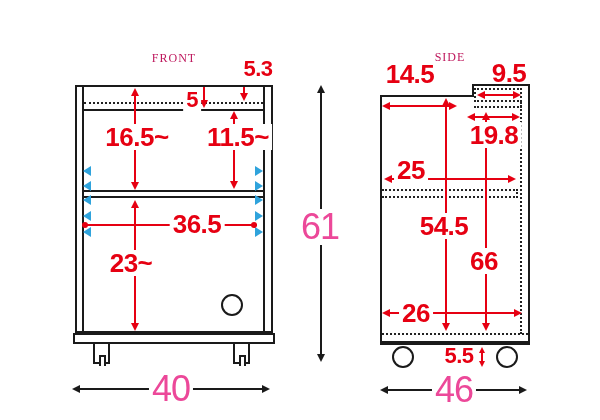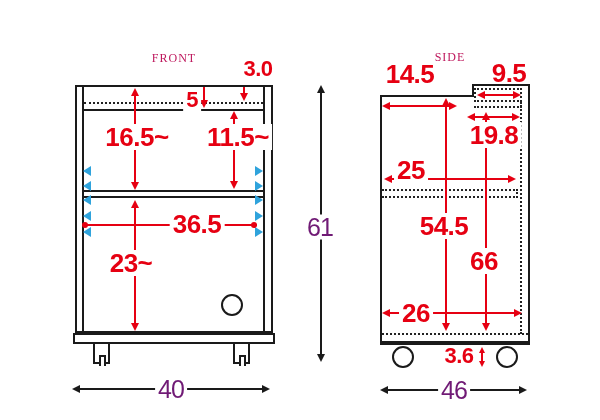--- a/index.html
+++ b/index.html
@@ -23,21 +23,21 @@
   .ah.sm.up{border-left:3px solid transparent;border-right:3px solid transparent;border-bottom:6px solid var(--c)}
   .ah.sm.dn{border-left:3px solid transparent;border-right:3px solid transparent;border-top:6px solid var(--c)}
   .pin-l{position:absolute;width:0;height:0;border-top:5px solid transparent;border-bottom:5px solid transparent;border-right:8px solid #2fa3dc}
   .pin-r{position:absolute;width:0;height:0;border-top:5px solid transparent;border-bottom:5px solid transparent;border-left:8px solid #2fa3dc}
   .leg{position:absolute;border:2px solid #1a1a1a;border-top:none;box-sizing:border-box;background:#fff}
   .notch{position:absolute;background:#fff;border:2px solid #1a1a1a;border-bottom:none;box-sizing:border-box}
   .lbl{position:absolute;transform:translate(-50%,-50%);font-weight:bold;color:#e60012;
        line-height:1;white-space:nowrap;letter-spacing:-0.5px}
   .big{font-size:26px}
   .small{font-size:22px}
-  .blk{color:#701a75;font-weight:normal;font-size:25px;letter-spacing:-1px}
+  .blk{color:#ec4899;font-weight:normal;font-size:36px;letter-spacing:-1px}
   .bg{background:#fff;padding:0 3px}
   .vtitle{position:absolute;transform:translate(-50%,-50%);font-family:"Liberation Serif",serif;
           font-size:12px;color:#be185d;letter-spacing:1px;line-height:1}
 </style>
 </head>
 <body>
 
 <div id="canvas">
 
   <div>
@@ -83,21 +83,21 @@
     <div class="rln" style="left:203px;top:87px;width:2px;height:14px"></div>
     <div class="ah dn" style="left:200px;top:100px"></div>
 
     <div class="rln" style="left:243px;top:87px;width:2px;height:8px"></div>
     <div class="ah dn" style="left:240px;top:93px"></div>
 
     <div class="rln" style="left:85px;top:224px;width:172px;height:2px"></div>
     <div class="dot" style="left:82px;top:222px"></div>
     <div class="dot" style="left:251px;top:222px"></div>
 
-    <div class="lbl small" style="left:258px;top:69px">3.0</div>
+    <div class="lbl small" style="left:258px;top:69px">5.3</div>
     <div class="lbl small bg" style="left:192px;top:100px">5</div>
     <div class="lbl big bg" style="left:137px;top:137px">16.5~</div>
     <div class="lbl big bg" style="left:238px;top:137px">11.5~</div>
     <div class="lbl big bg" style="left:197px;top:224px">36.5</div>
     <div class="lbl big bg" style="left:131px;top:263px">23~</div>
   </div>
 
   <div>
     <div class="ln" style="left:320px;top:88px;width:2px;height:266px"></div>
     <div class="ah k up" style="left:317px;top:85px"></div>
@@ -163,21 +163,21 @@
     <div class="ah sm up" style="left:479px;top:347px"></div>
     <div class="ah sm dn" style="left:479px;top:361px"></div>
 
     <div class="lbl big" style="left:410px;top:74px">14.5</div>
     <div class="lbl big" style="left:509px;top:73px">9.5</div>
     <div class="lbl big bg" style="left:494px;top:135px">19.8</div>
     <div class="lbl big bg" style="left:411px;top:170px">25</div>
     <div class="lbl big bg" style="left:444px;top:226px">54.5</div>
     <div class="lbl big bg" style="left:484px;top:261px">66</div>
     <div class="lbl big bg" style="left:416px;top:313px">26</div>
-    <div class="lbl small bg" style="left:459px;top:356px">3.6</div>
+    <div class="lbl small bg" style="left:459px;top:356px">5.5</div>
   </div>
 
   <div>
     <div class="ln" style="left:383px;top:389px;width:142px;height:2px"></div>
     <div class="ah k lf" style="left:380px;top:386px"></div>
     <div class="ah k rt" style="left:519px;top:386px"></div>
     <div class="lbl blk bg" style="left:454px;top:390px">46</div>
   </div>
 
 </div>

